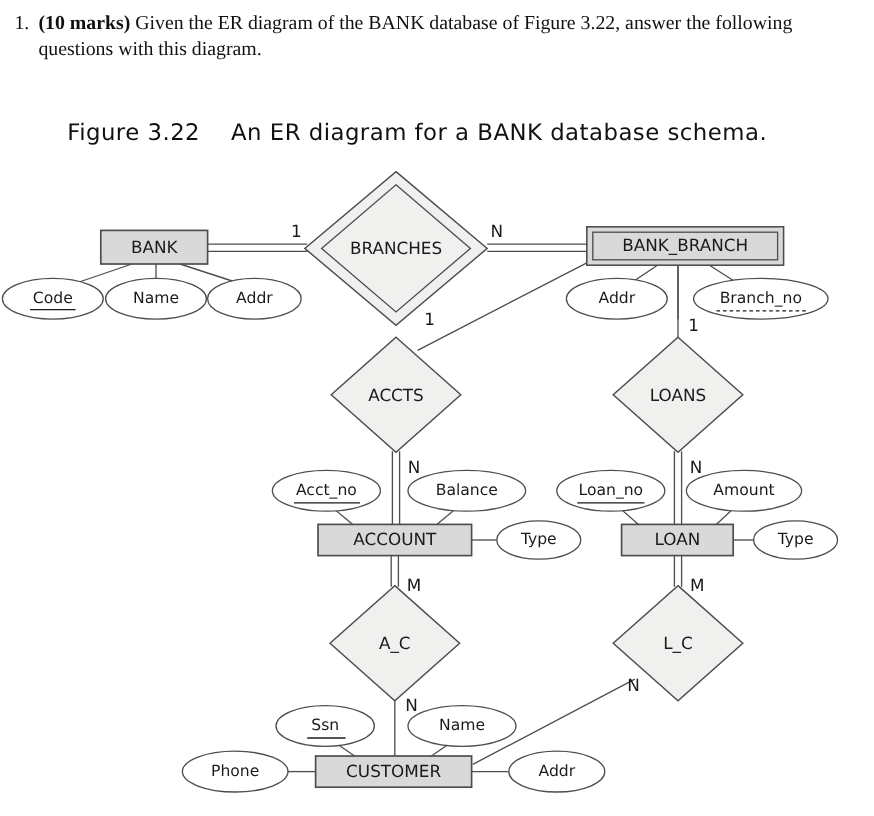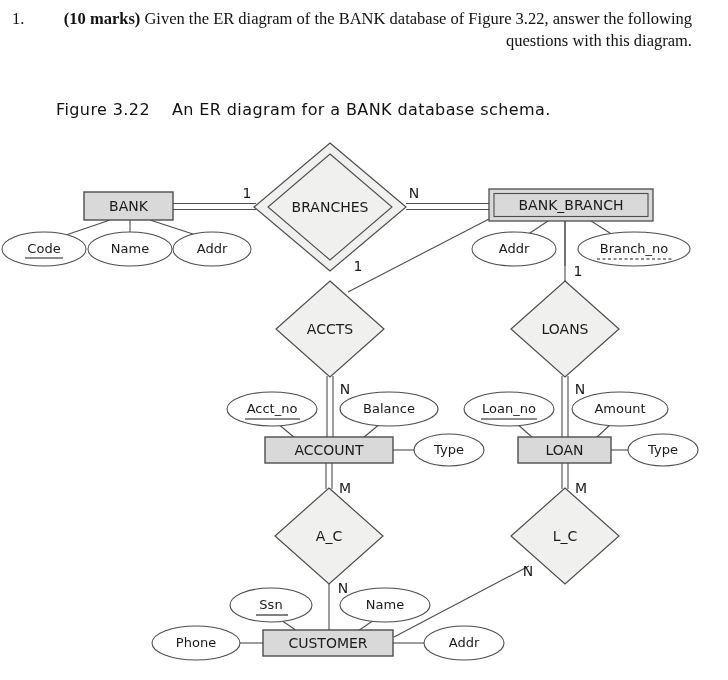--- a/index.html
+++ b/index.html
@@ -26,29 +26,28 @@
   }
   #question-block .q-num {
     display: inline-block;
     width: 20px;
     vertical-align: top;
   }
   #question-block .q-body {
     display: inline-block;
     width: 660px;
     vertical-align: top;
-    text-align: right;
   }
   .bold { font-weight: bold; }
   #figure-caption {
     position: absolute;
     top: 100px;
     left: 56px;
     font-family: "DejaVu Sans", sans-serif;
-    font-size: 16px;
+    font-size: 19px;
     letter-spacing: 0.4px;
     color: #111111;
     white-space: pre;
   }
   #er-canvas {
     position: absolute;
     top: 132px;
     left: 0;
     width: 728px;
     height: 548px;

